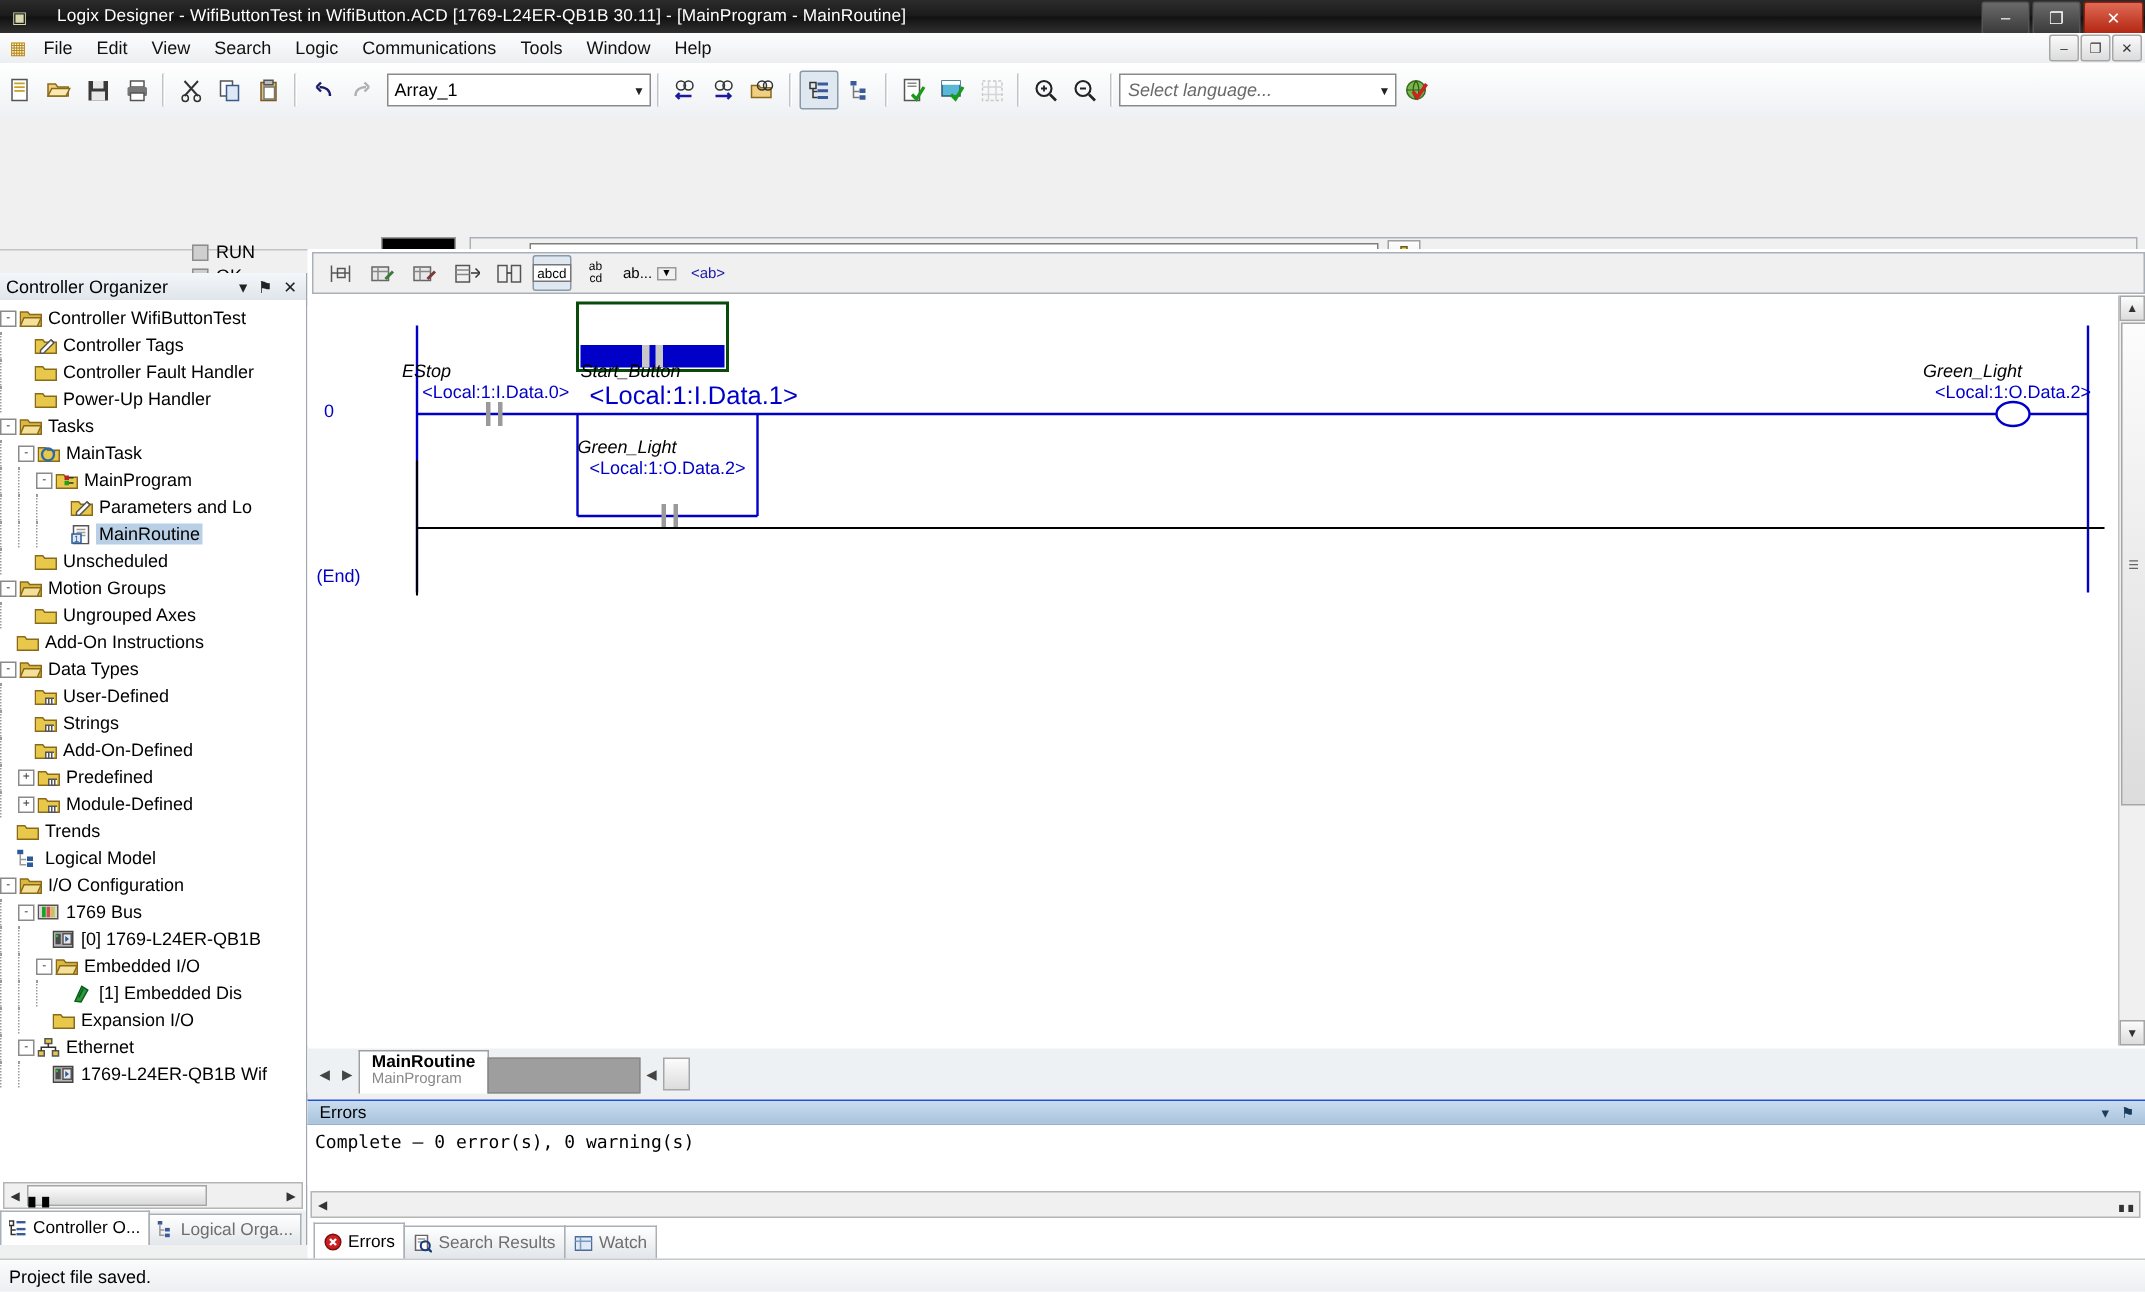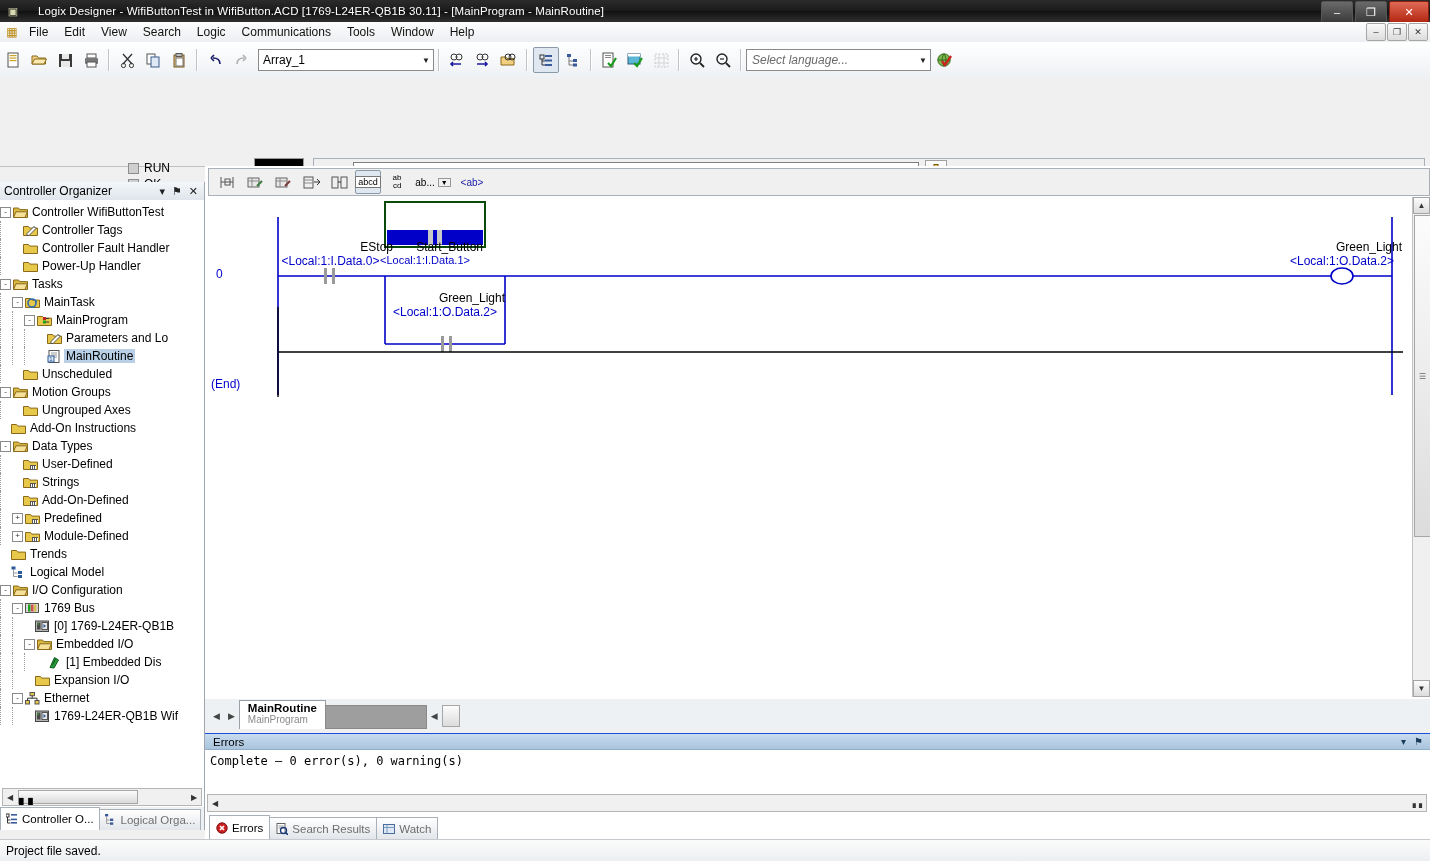--- a/index.html
+++ b/index.html
@@ -217,21 +217,21 @@
   .ed-btn{width:24px;height:22px;margin:0 2px;display:flex;align-items:center;justify-content:center;font-size:12px;}
   .ed-btn.sunken{border:1px solid #8a9aa8;background:#dfe8f0;border-radius:2px;}
   .abcd{
     border:1px solid #777;padding:0 2px;font-size:9px;background:#fff;
   }
   .canvas{
     position:absolute;left:0;top:31px;width:1225px;height:500px;
     background:#fff;overflow:hidden;
   }
   .rnum{position:absolute;color:#0000c8;font-size:12px;}
-  .tagname{position:absolute;color:#000;font-size:12px;text-align:right;}
+  .tagname{position:absolute;color:#000;font-size:12px;text-align:left;font-style:italic;}
   .tagaddr{position:absolute;color:#0000c8;font-size:12px;text-align:center;}
 
   .ed-vscroll{
     position:absolute;right:0;top:31px;width:17px;height:500px;
     background:#f0f0f0;border-left:1px solid #c3c3c3;
   }
   .vs-btn{
     width:17px;height:17px;background:linear-gradient(to bottom,#fcfcfc,#dcdcdc);
     border:1px solid #a6a6a6;box-sizing:border-box;
     display:flex;align-items:center;justify-content:center;font-size:8px;color:#333;
@@ -1075,21 +1075,21 @@
         <line x1="73" y1="110" x2="73" y2="200" stroke="#000" stroke-width="1.4"></line>
         <line x1="73" y1="155" x2="1198" y2="155" stroke="#000" stroke-width="1.4"></line>
       </svg>
 
       <div class="rnum" style="left:11px;top:70px;">0</div>
 
       <div class="tagname" style="left:63px;top:43px;width:125px;">EStop</div>
       <div class="tagaddr" style="left:63px;top:57px;width:125px;">&lt;Local:1:I.Data.0&gt;</div>
 
       <div class="tagname" style="left:182px;top:43px;width:96px;">Start_Button</div>
-      <div class="tagaddr" style="left:172px;top:57px;width:96px;font-size:11px;">&lt;Local:1:I.Data.1&gt;</div>
+      <div class="tagaddr" style="left:188px;top:57px;width:96px;font-size:17px;">&lt;Local:1:I.Data.1&gt;</div>
 
       <div class="tagname" style="left:180px;top:94px;width:120px;">Green_Light</div>
       <div class="tagaddr" style="left:180px;top:108px;width:120px;">&lt;Local:1:O.Data.2&gt;</div>
 
       <div class="tagname" style="left:1077px;top:43px;width:120px;">Green_Light</div>
       <div class="tagaddr" style="left:1077px;top:57px;width:120px;">&lt;Local:1:O.Data.2&gt;</div>
 
       <div class="rnum" style="left:6px;top:180px;text-align:right;">(End)</div>
     </div>
 

